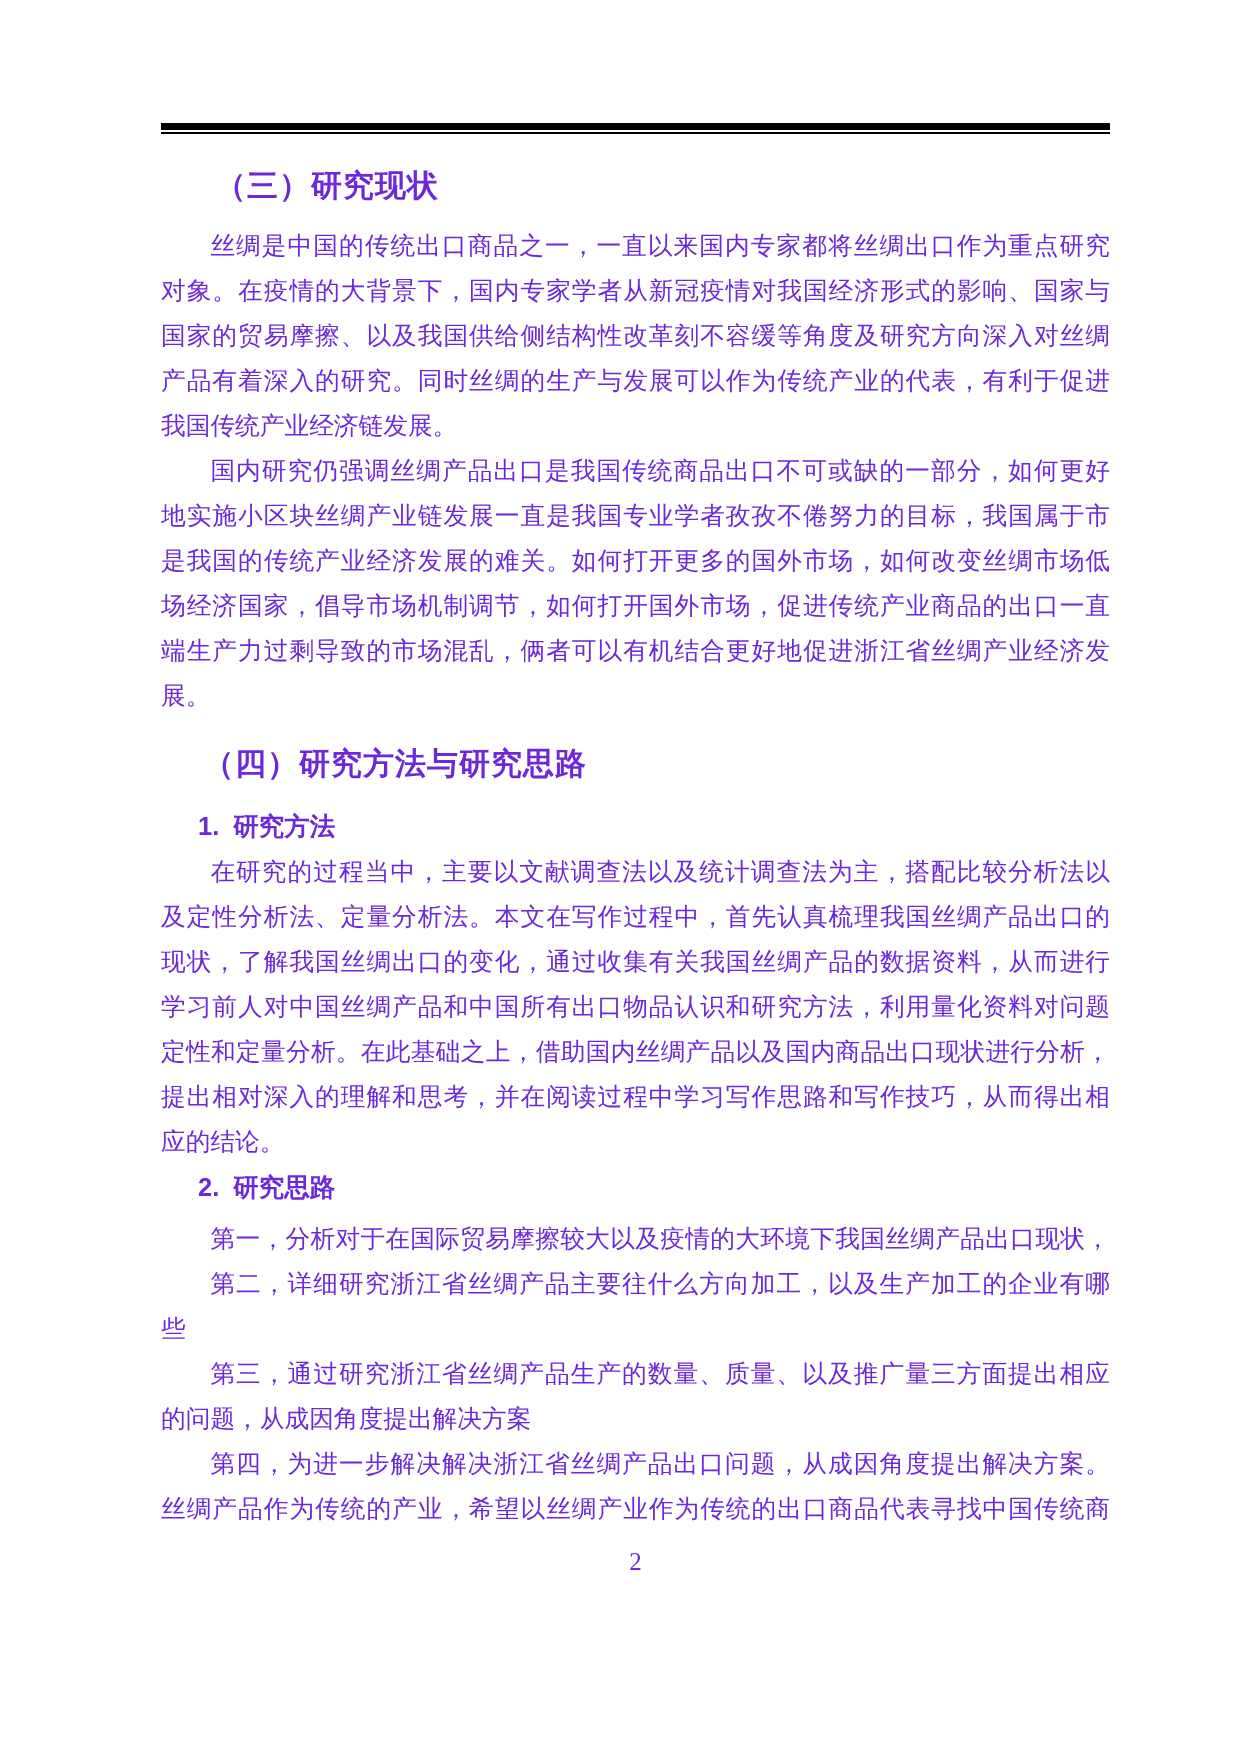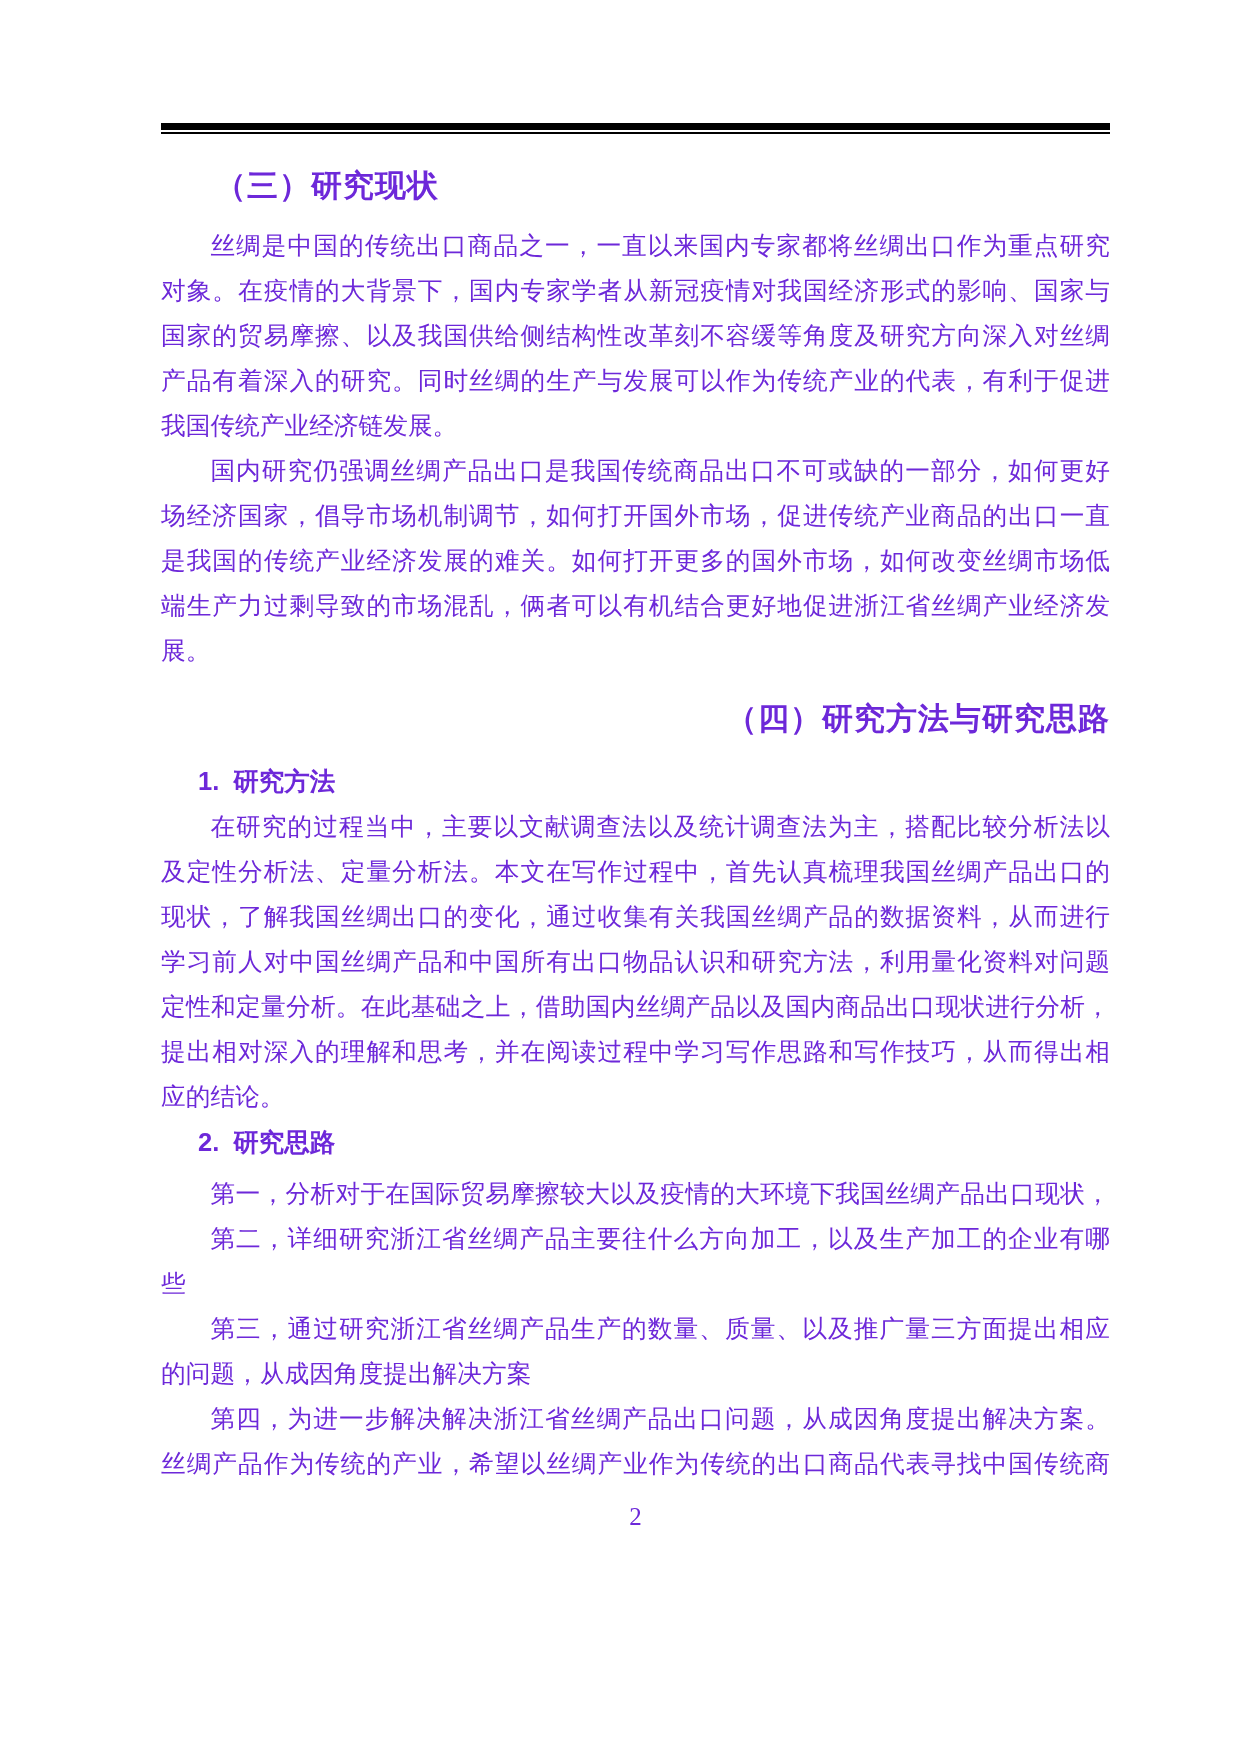--- a/index.html
+++ b/index.html
@@ -23,21 +23,21 @@
     background:#fff;
   }
   .sec-heading{
     font-family:"Liberation Sans","DejaVu Sans",sans-serif;
     font-weight:700;
     font-size:31px;
     line-height:40px;
     letter-spacing:1px;
     margin:32px 0 17px 54px;
   }
-  .sec-heading.second{margin:26px 0 20px 42px;text-align:right;}
+  .sec-heading.second{margin:26px 0 20px 42px;}
   .body-line{
     font-size:24.7px;
     line-height:45px;
     white-space:normal;
   }
   .body-line.full{
     text-align:justify;
     text-align-last:justify;
   }
   .body-line.indent{
@@ -73,22 +73,23 @@
     <div>
       <div class="body-line indent full">丝绸是中国的传统出口商品之一，一直以来国内专家都将丝绸出口作为重点研究</div>
       <div class="body-line full">对象。在疫情的大背景下，国内专家学者从新冠疫情对我国经济形式的影响、国家与</div>
       <div class="body-line full">国家的贸易摩擦、以及我国供给侧结构性改革刻不容缓等角度及研究方向深入对丝绸</div>
       <div class="body-line full">产品有着深入的研究。同时丝绸的生产与发展可以作为传统产业的代表，有利于促进</div>
       <div class="body-line">我国传统产业经济链发展。</div>
     </div>
 
     <div>
       <div class="body-line indent full">国内研究仍强调丝绸产品出口是我国传统商品出口不可或缺的一部分，如何更好</div>
+      <div class="body-line full">地实施小区块丝绸产业链发展一直是我国专业学者孜孜不倦努力的目标，我国属于市</div>
+      <div class="body-line full">是我国的传统产业经济发展的难关。如何打开更多的国外市场，如何改变丝绸市场低</div>
       <div class="body-line full">场经济国家，倡导市场机制调节，如何打开国外市场，促进传统产业商品的出口一直</div>
-      <div class="body-line full">是我国的传统产业经济发展的难关。如何打开更多的国外市场，如何改变丝绸市场低</div>
       <div class="body-line full">端生产力过剩导致的市场混乱，俩者可以有机结合更好地促进浙江省丝绸产业经济发</div>
       <div class="body-line">展。</div>
     </div>
 
     <div class="sec-heading second">（四）研究方法与研究思路</div>
 
     <div class="sub-heading">
       <span class="sub-num">1.</span><span class="sub-title">研究方法</span>
     </div>
 

